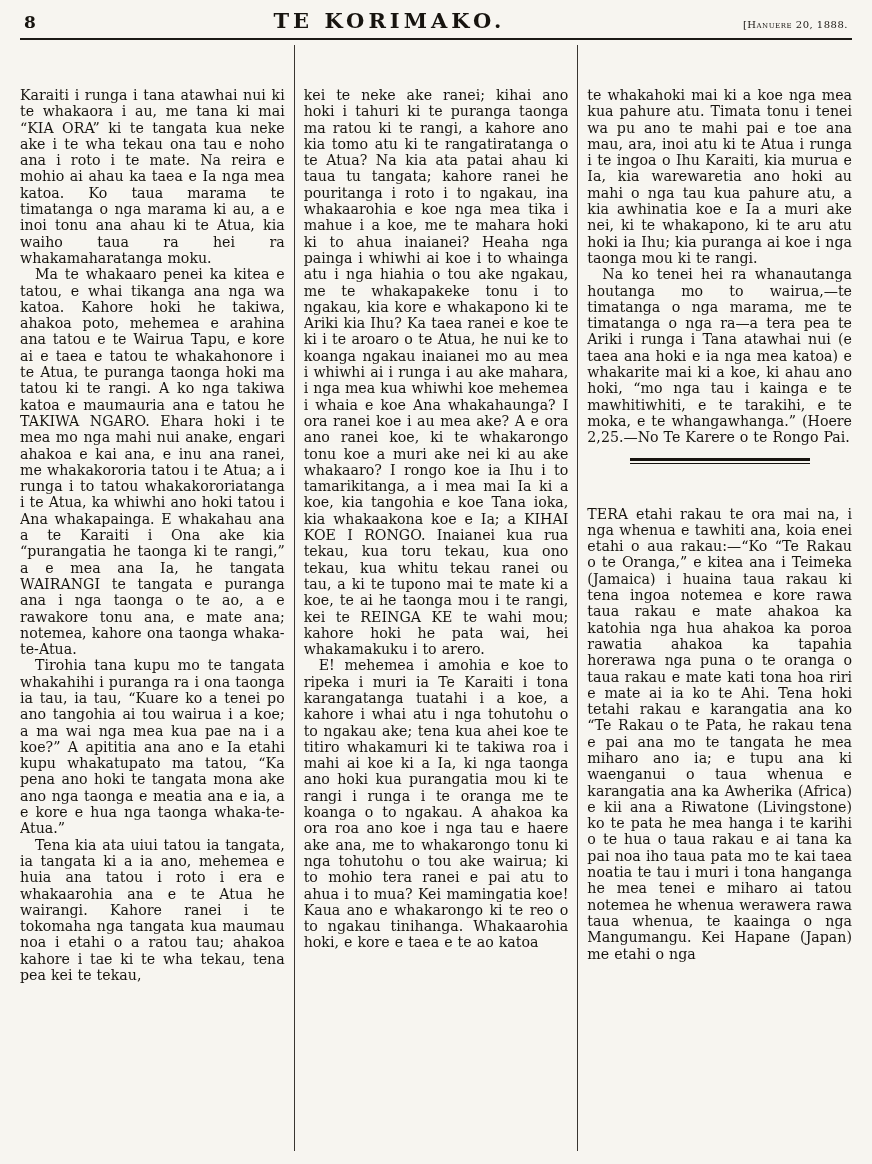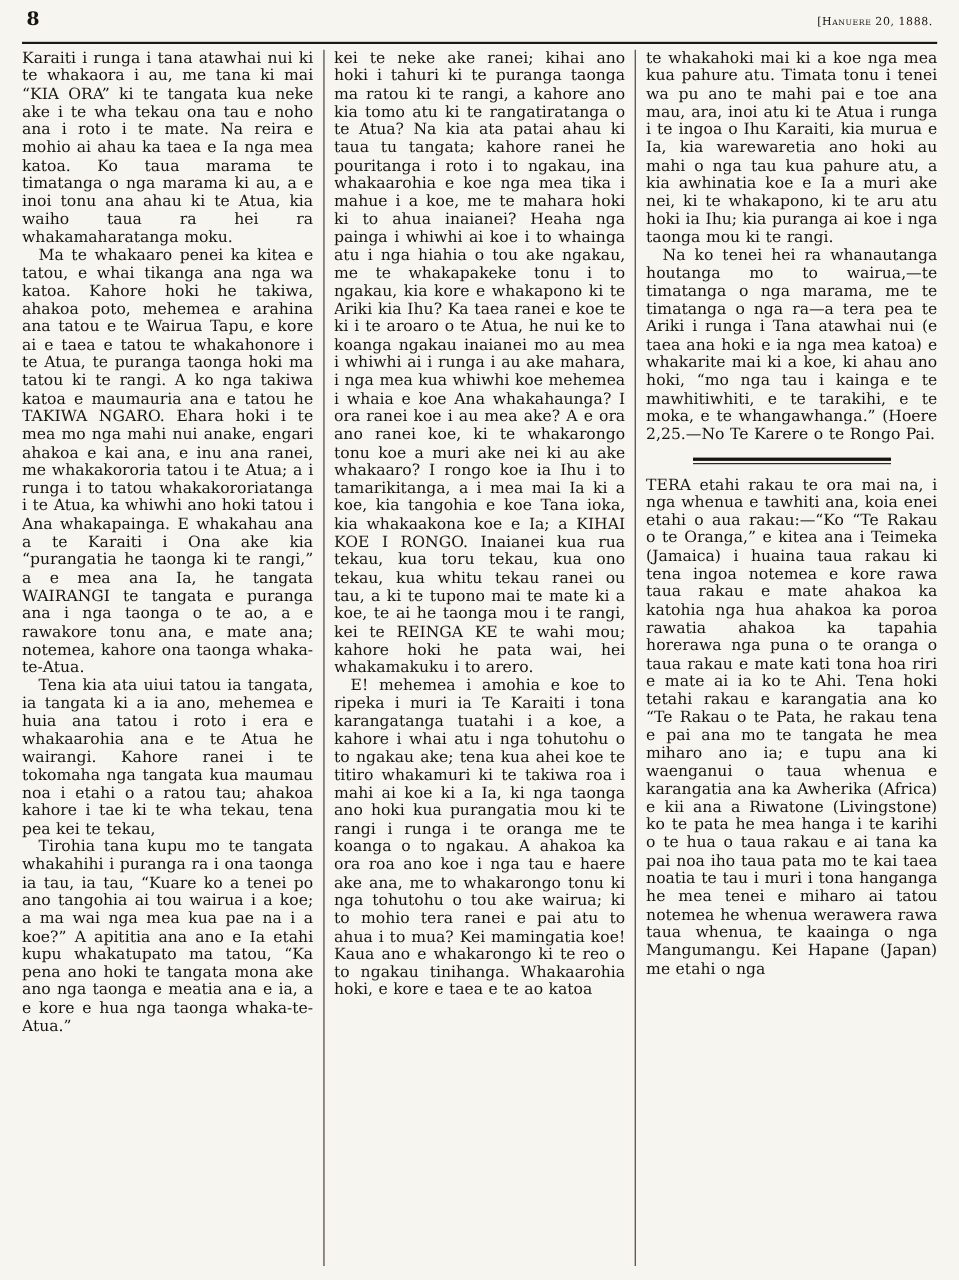--- a/index.html
+++ b/index.html
@@ -29,51 +29,52 @@
   .columns { display:flex; height:1106px; overflow:hidden; }
   .col {
     flex:1 1 0; min-width:0;
     font-size:14.2px; line-height:16.3px;
     text-align:justify; overflow:hidden;
     word-spacing:0.5px;
   }
   .col-rule { width:1px; background:#3a3631; margin:0 9px; flex:0 0 1px; }
 
   .plist > p.para { text-indent:15px; }
-  .plist > p.para:first-child { text-indent:0; }
+  .plist > p.para:first-child { text-indent:0;margin-top:42px; }
 
   .section-divider { width:180px; margin:12px auto 11px auto; }
   .section-divider .rule-thick { border-top:3px solid #17140f; }
   .section-divider .rule-thin  { border-top:1px solid #17140f; margin-top:2px; }
 
   .section-heading {
     font-size:15px; font-weight:bold; font-style:italic;
     text-align:center; line-height:20px;
     margin:4px 26px 11px 26px;
   }
 </style>
 </head>
 <body>
 
 <div class="page">
 
   <header class="page-header">
     <span class="page-number">8</span>
+    <span class="masthead">TE KORIMAKO.</span>
     <span class="issue-date">[Hanuere 20, 1888.</span>
   </header>
 
   <div class="header-rule"></div>
 
   <main class="columns">
 
     <section class="col plist">
         <p class="para">Karaiti i runga i tana atawhai nui ki te whakaora i au, me tana ki mai “KIA ORA” ki te tangata kua neke ake i te wha tekau ona tau e noho ana i roto i te mate. Na reira e mohio ai ahau ka taea e Ia nga mea katoa. Ko taua marama te timatanga o nga marama ki au, a e inoi tonu ana ahau ki te Atua, kia waiho taua ra hei ra whakamaharatanga moku.</p>
         <p class="para">Ma te whakaaro penei ka kitea e tatou, e whai tikanga ana nga wa katoa. Kahore hoki he takiwa, ahakoa poto, mehemea e arahina ana tatou e te Wairua Tapu, e kore ai e taea e tatou te whakahonore i te Atua, te puranga taonga hoki ma tatou ki te rangi. A ko nga takiwa katoa e maumauria ana e tatou he TAKIWA NGARO. Ehara hoki i te mea mo nga mahi nui anake, engari ahakoa e kai ana, e inu ana ranei, me whakakororia tatou i te Atua; a i runga i to tatou whakakororiatanga i te Atua, ka whiwhi ano hoki tatou i Ana whakapainga. E whakahau ana a te Karaiti i Ona ake kia “purangatia he taonga ki te rangi,” a e mea ana Ia, he tangata WAIRANGI te tangata e puranga ana i nga taonga o te ao, a e rawakore tonu ana, e mate ana; notemea, kahore ona taonga whaka-te-Atua.</p>
+        <p class="para">Tirohia tana kupu mo te tangata whakahihi i puranga ra i ona taonga ia tau, ia tau, “Kuare ko a tenei po ano tangohia ai tou wairua i a koe; a ma wai nga mea kua pae na i a koe?” A apititia ana ano e Ia etahi kupu whakatupato ma tatou, “Ka pena ano hoki te tangata mona ake ano nga taonga e meatia ana e ia, a e kore e hua nga taonga whaka-te-Atua.”</p>
         <p class="para">Tena kia ata uiui tatou ia tangata, ia tangata ki a ia ano, mehemea e huia ana tatou i roto i era e whakaarohia ana e te Atua he wairangi. Kahore ranei i te tokomaha nga tangata kua maumau noa i etahi o a ratou tau; ahakoa kahore i tae ki te wha tekau, tena pea kei te tekau,</p>
-        <p class="para">Tirohia tana kupu mo te tangata whakahihi i puranga ra i ona taonga ia tau, ia tau, “Kuare ko a tenei po ano tangohia ai tou wairua i a koe; a ma wai nga mea kua pae na i a koe?” A apititia ana ano e Ia etahi kupu whakatupato ma tatou, “Ka pena ano hoki te tangata mona ake ano nga taonga e meatia ana e ia, a e kore e hua nga taonga whaka-te-Atua.”</p>
       </section>
 
     <div class="col-rule"></div>
 
     <section class="col plist">
         <p class="para">kei te neke ake ranei; kihai ano hoki i tahuri ki te puranga taonga ma ratou ki te rangi, a kahore ano kia tomo atu ki te rangatiratanga o te Atua?  Na kia ata patai ahau ki taua tu tangata; kahore ranei he pouritanga i roto i to ngakau, ina whakaarohia e koe nga mea tika i mahue i a koe, me te mahara hoki ki to ahua inaianei?  Heaha nga painga i whiwhi ai koe i to whainga atu i nga hiahia o tou ake ngakau, me te whakapakeke tonu i to ngakau, kia kore e whakapono ki te Ariki kia Ihu?  Ka taea ranei e koe te ki i te aroaro o te Atua, he nui ke to koanga ngakau inaianei mo au mea i whiwhi ai i runga i au ake mahara, i nga mea kua whiwhi koe mehemea i whaia e koe Ana whakahaunga?  I ora ranei koe i au mea ake?  A e ora ano ranei koe, ki te whakarongo tonu koe a muri ake nei ki au ake whakaaro?  I rongo koe ia Ihu i to tamarikitanga, a i mea mai Ia ki a koe, kia tangohia e koe Tana ioka, kia whakaakona koe e Ia; a KIHAI KOE I RONGO.  Inaianei kua rua tekau, kua toru tekau, kua ono tekau, kua whitu tekau ranei ou tau, a ki te tupono mai te mate ki a koe, te ai he taonga mou i te rangi, kei te REINGA KE te wahi mou; kahore hoki he pata wai, hei whakamakuku i to arero.</p>
         <p class="para">E! mehemea i amohia e koe to ripeka i muri ia Te Karaiti i tona karangatanga tuatahi i a koe, a kahore i whai atu i nga tohutohu o to ngakau ake; tena kua ahei koe te titiro whakamuri ki te takiwa roa i mahi ai koe ki a Ia, ki nga taonga ano hoki kua purangatia mou ki te rangi i runga i te oranga me te koanga o to ngakau.  A ahakoa ka ora roa ano koe i nga tau e haere ake ana, me to whakarongo tonu ki nga tohutohu o tou ake wairua; ki to mohio tera ranei e pai atu to ahua i to mua?  Kei mamingatia koe!  Kaua ano e whakarongo ki te reo o to ngakau tinihanga.  Whakaarohia hoki, e kore e taea e te ao katoa</p>
       </section>
 
     <div class="col-rule"></div>

